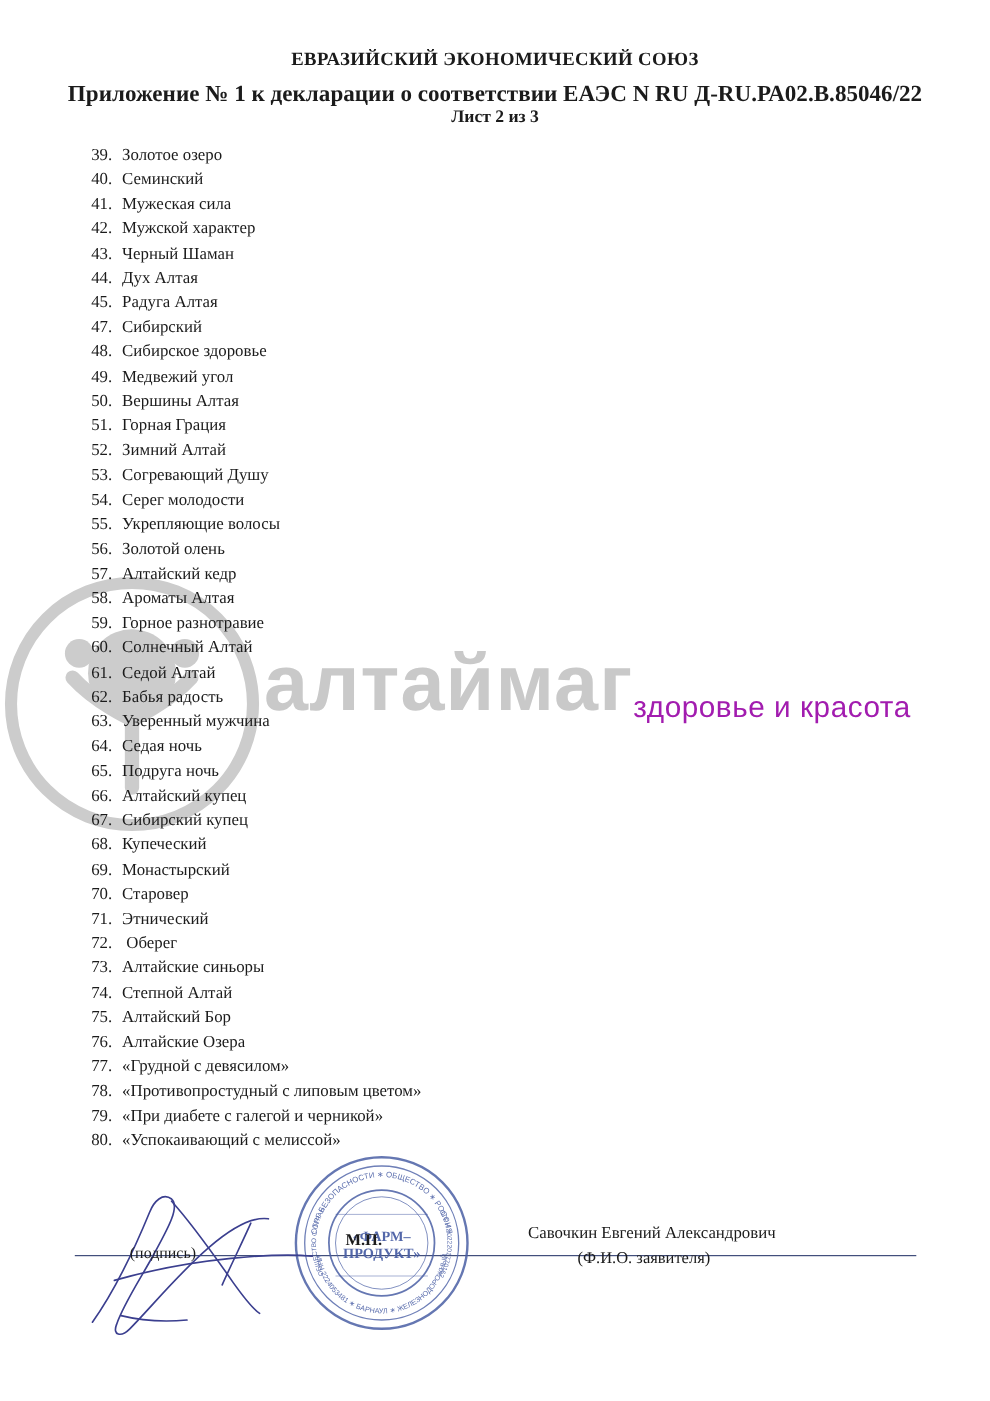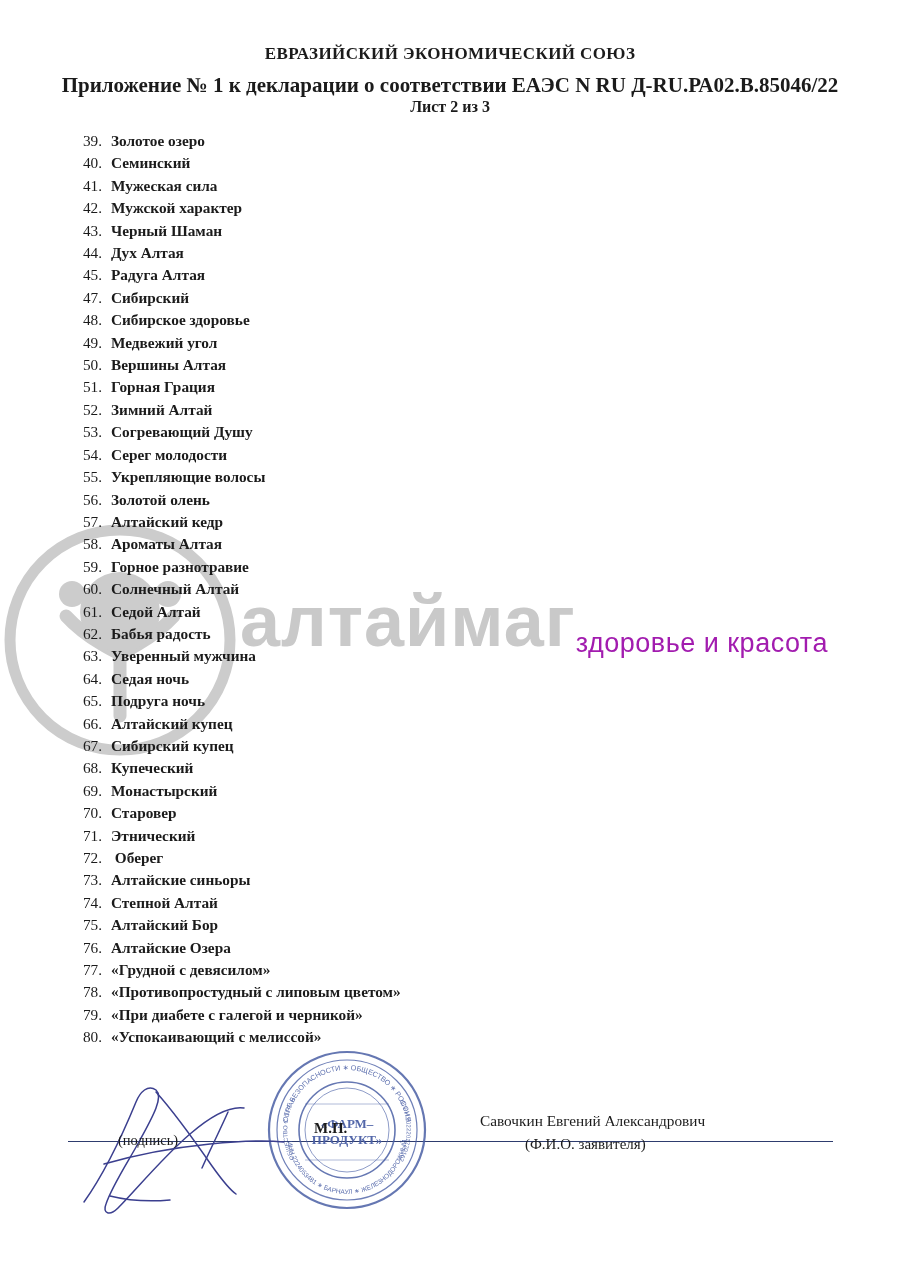--- a/index.html
+++ b/index.html
@@ -90,21 +90,20 @@
     padding-left: 68px;
   }
   .list li .num {
     width: 34px;
     text-align: right;
     flex: 0 0 34px;
   }
   .list li .txt {
     padding-left: 9px;
     white-space: pre;
-    font-weight: bold;
   }
   .rule {
     position: absolute;
     left: 68px;
     top: 1141px;
     width: 765px;
     height: 1px;
     background: #2e3c6e;
     z-index: 2;
   }

